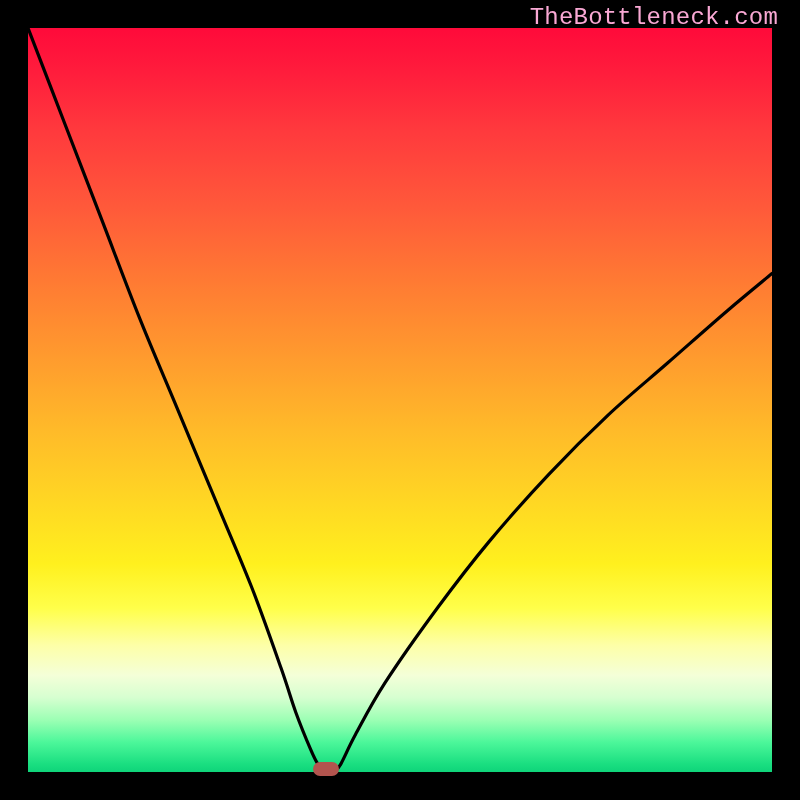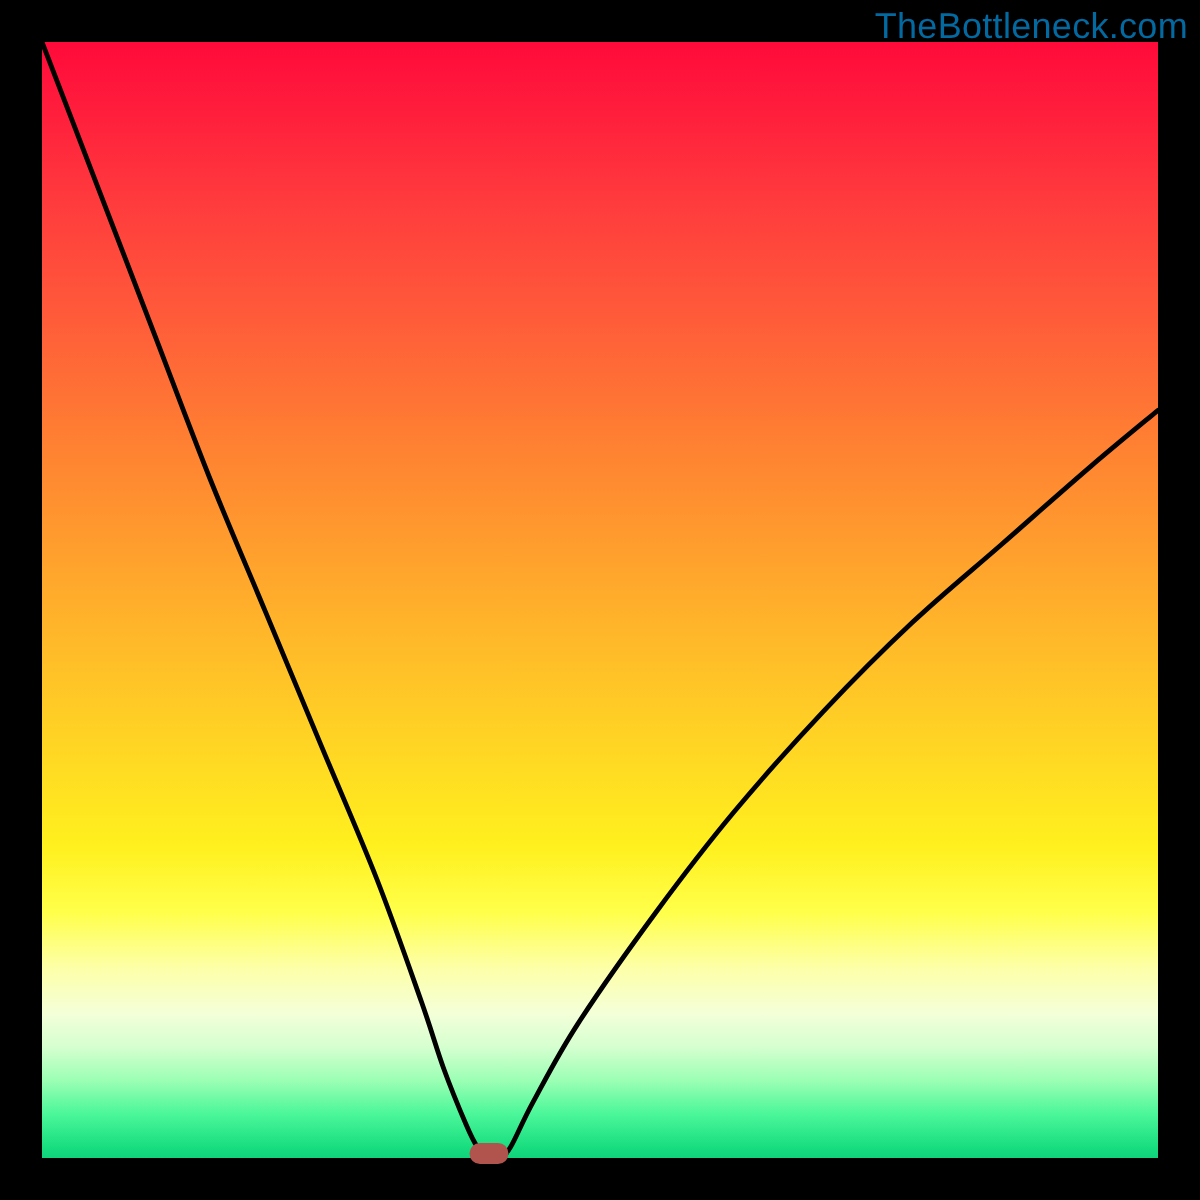--- a/index.html
+++ b/index.html
@@ -48,26 +48,27 @@
     position: absolute;
     left: 0;
     top: 0;
     width: 744px;
     height: 744px;
     pointer-events: none;
   }
   .watermark {
     position: absolute;
     top: 4px;
-    right: 8px;
-    color: #0369a1;
+    right: 22px;
+    color: #f9a8d4;
     font-size: 24px;
     font-weight: 500;
     letter-spacing: 0.2px;
     user-select: none;
+    font-family: Liberation Mono, monospace;
   }
   .marker {
     position: absolute;
     width: 26px;
     height: 14px;
     background: #b2544e;
     border-radius: 8px;
   }
 </style>
 </head>

